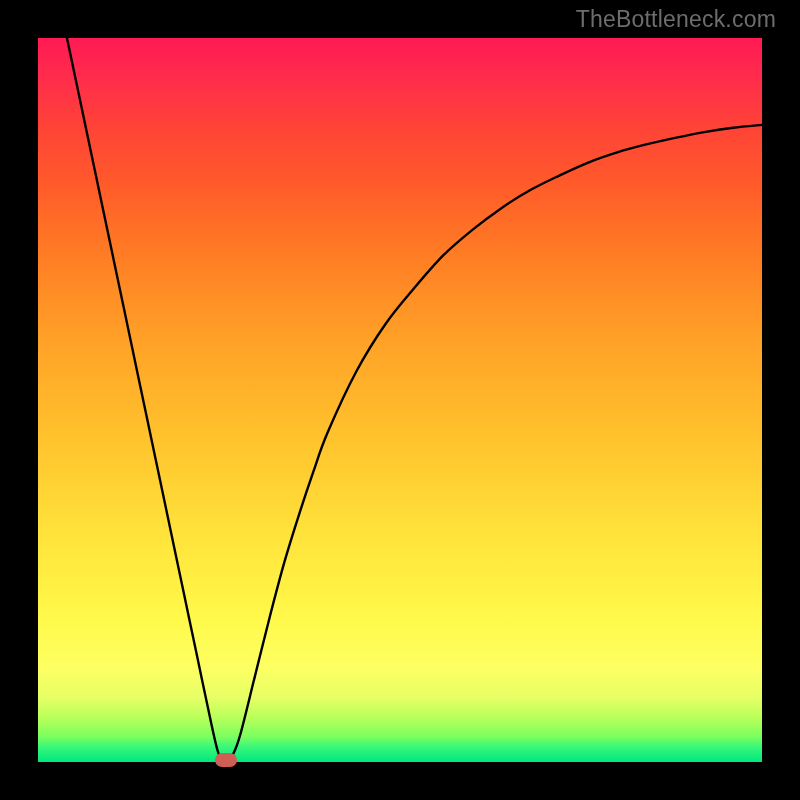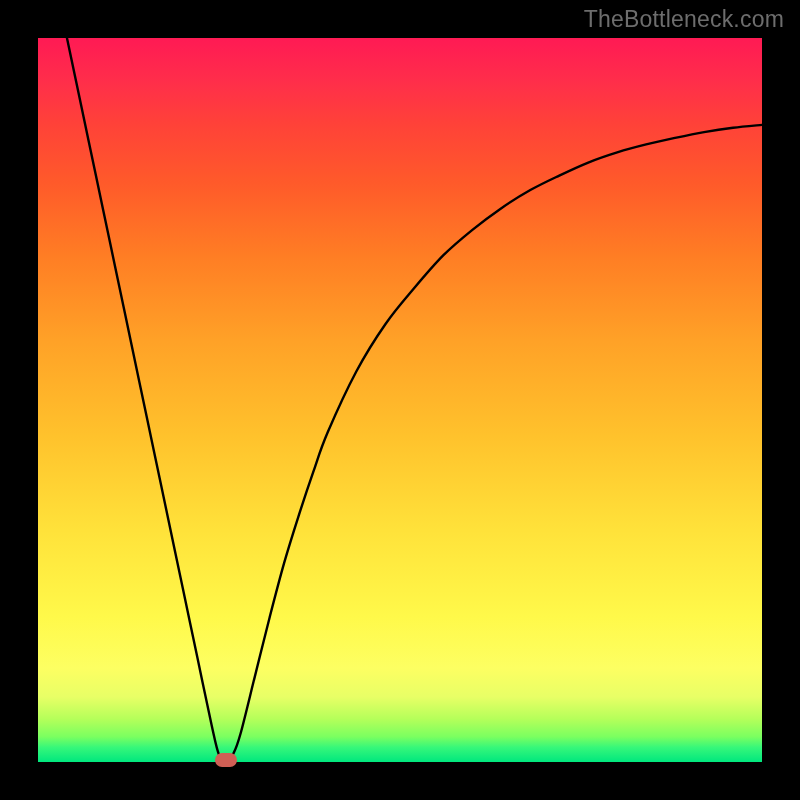--- a/index.html
+++ b/index.html
@@ -37,21 +37,21 @@
       #e8ff66 91%,
       #b6ff5a 94%,
       #7bff60 96.5%,
       #36f77a 98%,
       #00e77e 100%
     );
   }
   .watermark {
     position: absolute;
     top: 6px;
-    right: 16px;
+    right: 24px;
     color: #6d6d6d;
     font-size: 23px;
     letter-spacing: 0.2px;
     user-select: none;
   }
   svg.curve {
     position: absolute;
     left: 0;
     top: 0;
     width: 724px;

